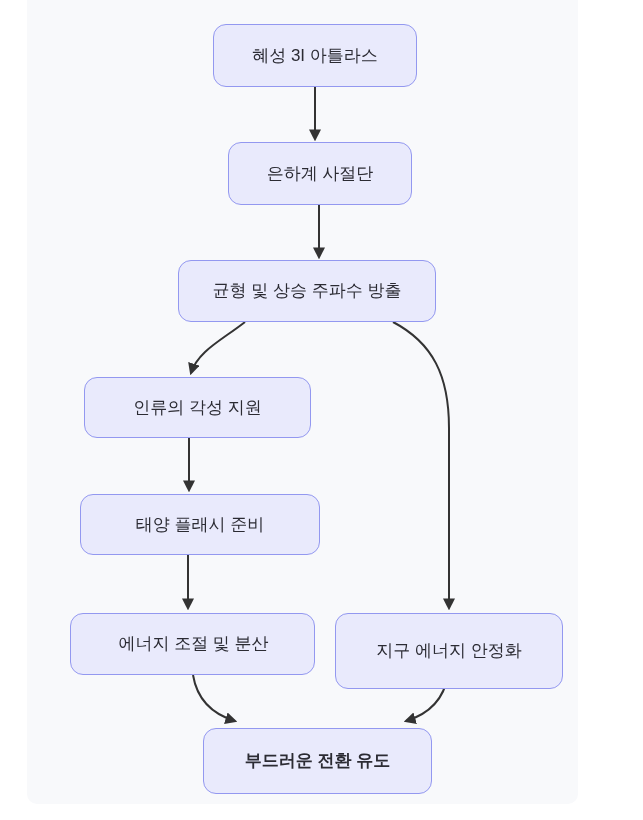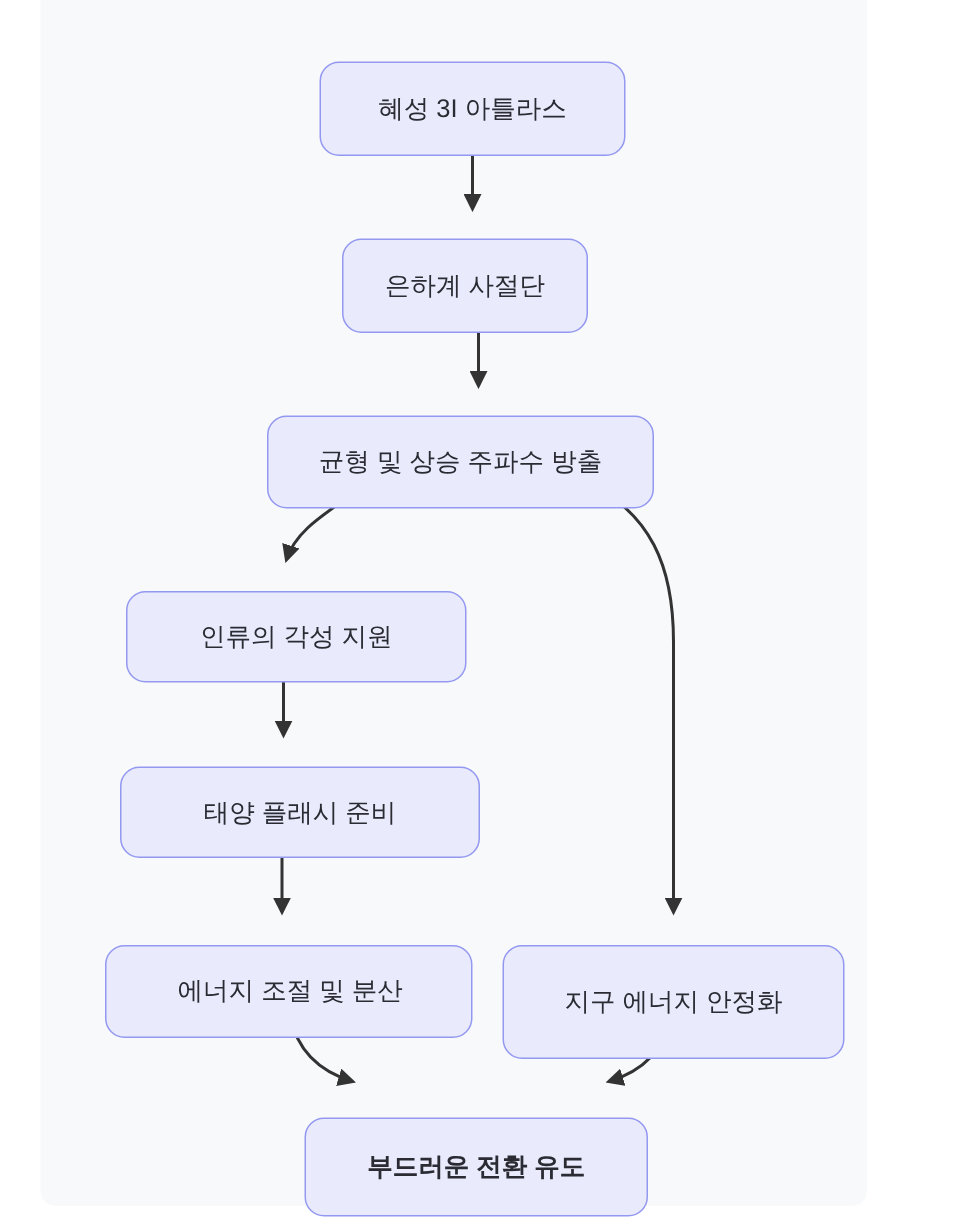--- a/index.html
+++ b/index.html
@@ -43,24 +43,23 @@
     background: #e9eafc;
     border: 1.5px solid #9398f0;
     border-radius: 13px;
     display: flex;
     align-items: center;
     justify-content: center;
     font-size: 17px;
     color: #2b2b33;
     line-height: 1.25;
     padding: 4px 10px;
-    margin-top: 17px;
   }
   .node-a { left: 213px; top: 24px;  width: 204px; height: 63px; }
-  .node-b { left: 228px; top: 142px; width: 164px; height: 63px; }
+  .node-b { left: 228px; top: 142px; width: 184px; height: 63px; }
   .node-c { left: 178px; top: 260px; width: 258px; height: 62px; }
   .node-d { left: 84px;  top: 377px; width: 227px; height: 61px; }
   .node-e { left: 80px;  top: 494px; width: 240px; height: 61px; }
   .node-f { left: 70px;  top: 613px; width: 245px; height: 62px; padding-left: 12px; }
   .node-g { left: 335px; top: 613px; width: 228px; height: 76px; }
   .node-h { left: 203px; top: 728px; width: 229px; height: 66px; font-weight: bold; }
 </style>
 </head>
 <body>
 

